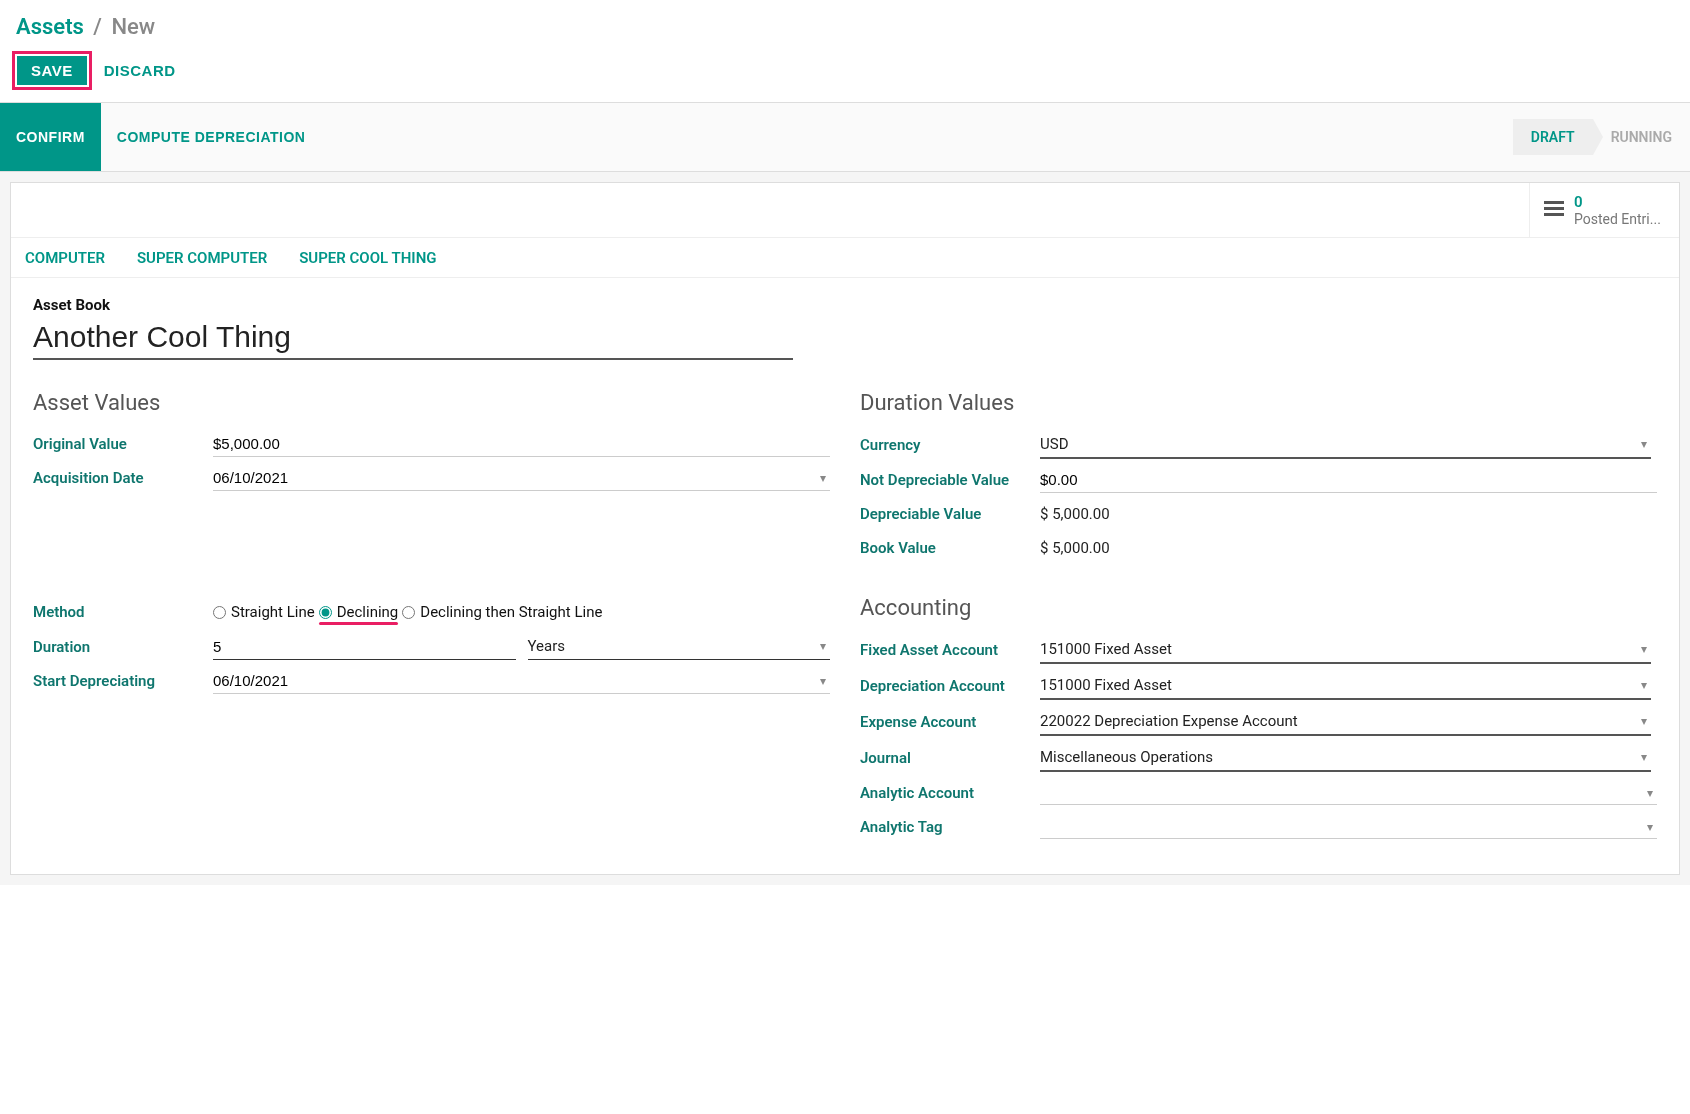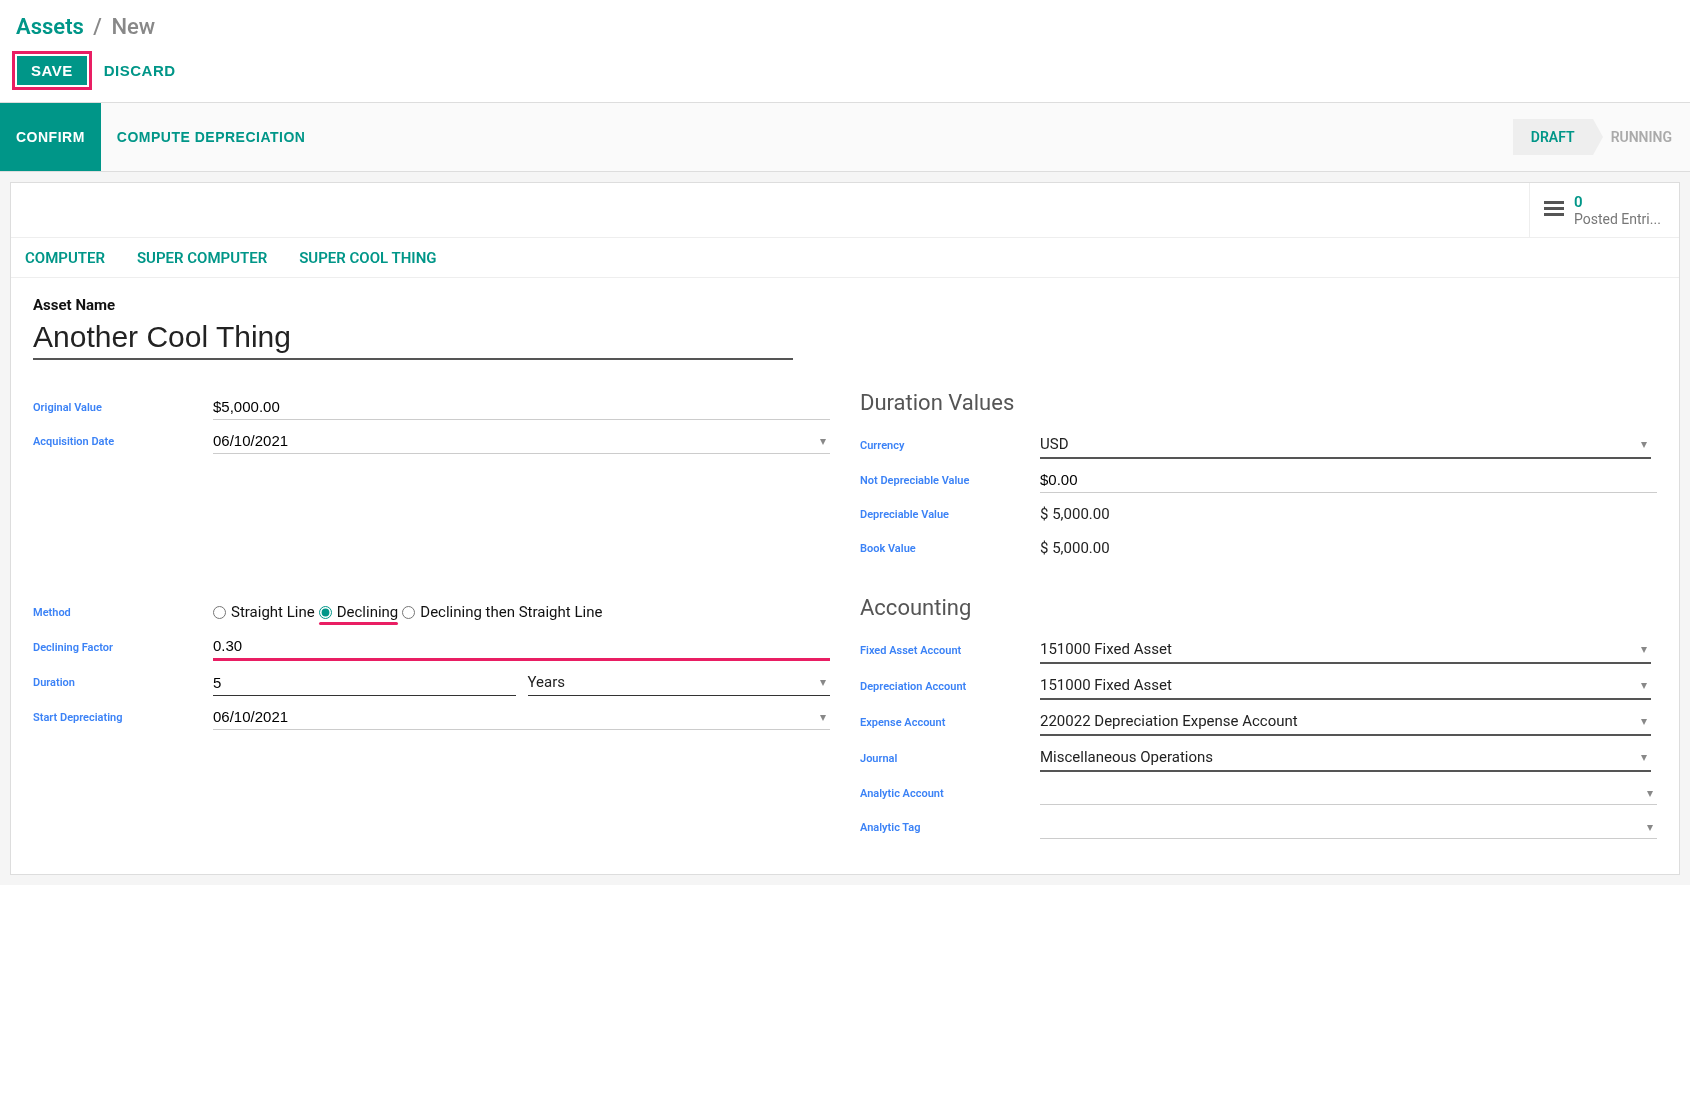--- a/index.html
+++ b/index.html
@@ -38,21 +38,21 @@
 
   .sheet-body { padding: 18px 22px 30px; }
   .field-label-top { font-size: 15px; font-weight: 700; color: #111; }
   .asset-name-input { font-size: 30px; font-weight: 400; color: #222; border: none; border-bottom: 2px solid #555; padding: 6px 0 4px; width: 760px; max-width: 100%; outline: none; }
 
   .columns { display: flex; gap: 30px; margin-top: 30px; }
   .col { flex: 1; }
   .section-title { font-size: 22px; color: #555; font-weight: 400; margin-bottom: 12px; }
 
   .field-row { display: flex; align-items: center; padding: 4px 0; min-height: 34px; }
-  .field-row .lbl { width: 180px; font-size: 11px; font-weight: 600; color: #3b82f6; flex-shrink: 0; }
+  .field-row .lbl { width: 180px; font-size: 15px; font-weight: 600; color: #0f766e; flex-shrink: 0; }
   .field-row .val { flex: 1; font-size: 15px; color: #222; border-bottom: 1px solid #ccc; padding: 4px 0; display: flex; align-items: center; }
   .field-row .val.noborder { border-bottom: none; }
   .field-row input.inp { border: none; outline: none; font-size: 15px; width: 100%; background: transparent; }
   .field-row .caret { margin-left: auto; color: #888; font-size: 12px; padding: 0 4px; }
   .field-row .ext { color: #777; font-size: 15px; margin-left: 6px; }
 
   .radio-group { display: flex; align-items: center; gap: 4px; border-bottom: none; }
   .radio-opt { display: flex; align-items: center; gap: 5px; font-size: 15px; cursor: pointer; }
   .radio-opt input { accent-color: #009688; }
   .chk { width: 16px; height: 16px; border: 2px solid #888; display: inline-block; }
@@ -108,26 +108,27 @@
     </div>
 
     <div class="related-tabs">
       <span class="tab">COMPUTER</span>
       <span class="tab">SUPER COMPUTER</span>
       <span class="tab">SUPER COOL THING</span>
     </div>
 
     <div class="sheet-body">
 
-      <div class="field-label-top">Asset Name</div>
+      <div class="field-label-top">Asset Book</div>
       <input class="asset-name-input" value="Another Cool Thing" style="">
 
       <div class="columns">
 
         <div class="col">
+          <div class="section-title">Asset Values</div>
 
           <div class="field-row">
             <div class="lbl">Original Value</div>
             <div class="val">
               <input class="inp" value="$5,000.00" style="">
             </div>
           </div>
 
           <div class="field-row">
             <div class="lbl">Acquisition Date</div>
@@ -188,26 +189,20 @@
                 <input type="radio" name="method" checked="" style="">
                 <span>Declining</span>
               </label>
               <label class="radio-opt">
                 <input type="radio" name="method" style="">
                 <span>Declining then Straight Line</span>
               </label>
             </div>
           </div>
 
-          <div class="field-row">
-            <div class="lbl">Declining Factor</div>
-            <div class="val" style="border-bottom:3px solid #e91e63">
-              <input class="inp" value="0.30" style="">
-            </div>
-          </div>
 
           <div class="field-row duration-row">
             <div class="lbl">Duration</div>
             <div style="flex:1;display:flex;gap:6px">
               <div class="val dur-num">
                 <input class="inp" value="5" style="">
               </div>
               <div class="val dur-unit">
                 <span>Years</span>
                 <span class="caret">▾</span>

